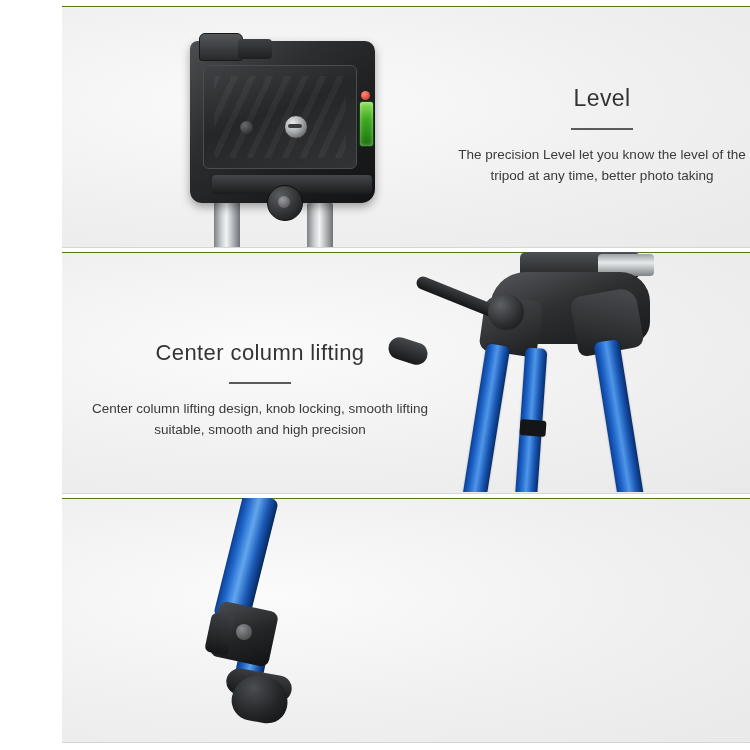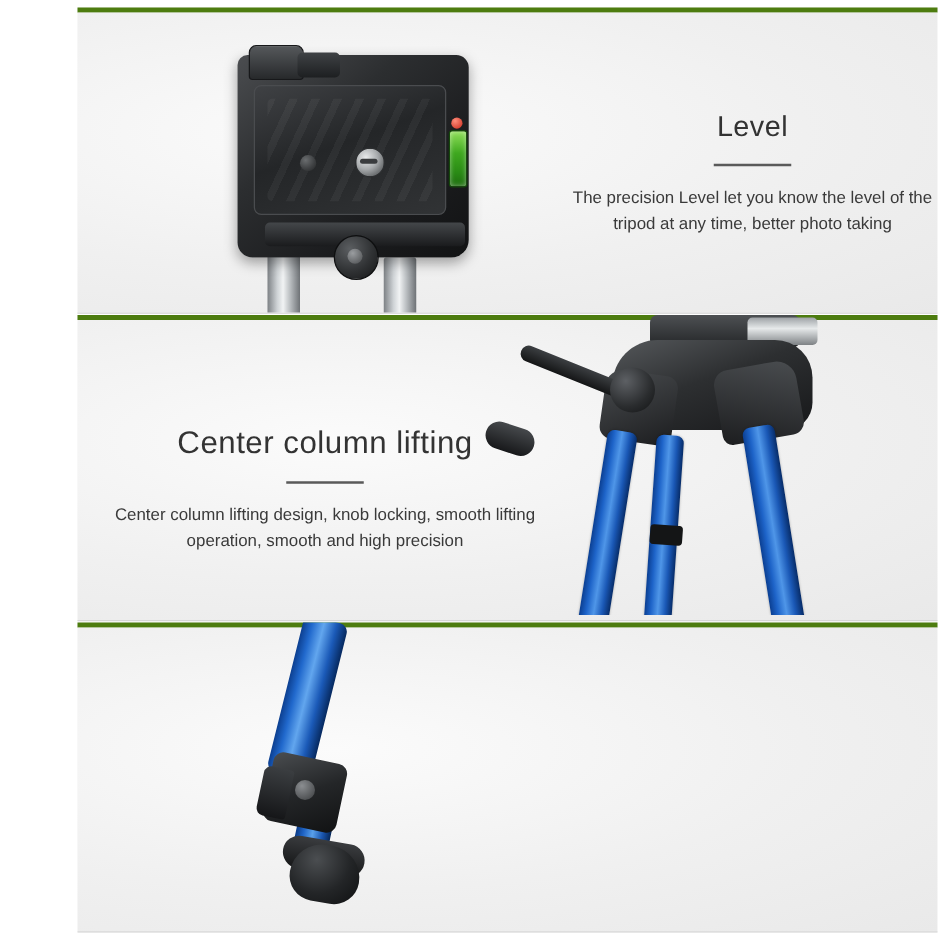--- a/index.html
+++ b/index.html
@@ -19,21 +19,21 @@
     height: 750px;
     background: #ffffff;
   }
 
   
   .panel {
     position: absolute;
     left: 62px;
     width: 688px;
     background: #f2f2f2;
-    border-top: 4px solid #4d7c0f;
+    border-top: 1px solid #4d7c0f;
     border-bottom: 1px solid #d6d6d6;
     overflow: hidden;
   }
   .panel.p1 { top: 6px;   height: 240px; background: #f4f4f4; }
   .panel.p2 { top: 252px; height: 240px; background: #f3f3f3; }
   .panel.p3 { top: 498px; height: 243px; background: #f3f3f3; }
 
   
   .panel::before {
     content: "";
@@ -66,21 +66,21 @@
   .tb-desc {
     font-size: 13.5px;
     line-height: 21px;
     color: #3a3a3a;
   }
 
   
   .tb1 { left: 390px; top: 78px; width: 300px; }
   
   .tb2 { left: 90px; top: 340px; width: 340px; }
-  .tb2 .tb-title { font-size: 25px; }
+  .tb2 .tb-title { font-size: 22px; }
   
   .tb3 { left: 318px; top: 580px; width: 400px; }
 
   
   .art1 {
     position: absolute;
     left: 0; top: 0; width: 380px; height: 240px;
     z-index: 20;
   }
   
@@ -406,21 +406,21 @@
     <div class="leg p2-leg3"></div>
     <div class="p2-spacer"></div>
     <div class="p2-crankArm"></div>
     <div class="p2-crankHub"></div>
     <div class="p2-crankKnob"></div>
   </div>
 
   <div class="textblock tb2">
     <div class="tb-title">Center column lifting</div>
     <div class="tb-rule"></div>
-    <div class="tb-desc">Center column lifting design, knob locking, smooth lifting operation, smooth and high precision</div>
+    <div class="tb-desc">Center column lifting design, knob locking, smooth lifting suitable, smooth and high precision</div>
   </div>
 
   <div class="panel p3"></div>
 
   <div class="art3">
     <div class="p3-legUpper"></div>
     <div class="p3-legLower"></div>
     <div class="p3-clamp"></div>
     <div class="p3-clampLever"></div>
     <div class="p3-clampDot"></div>

